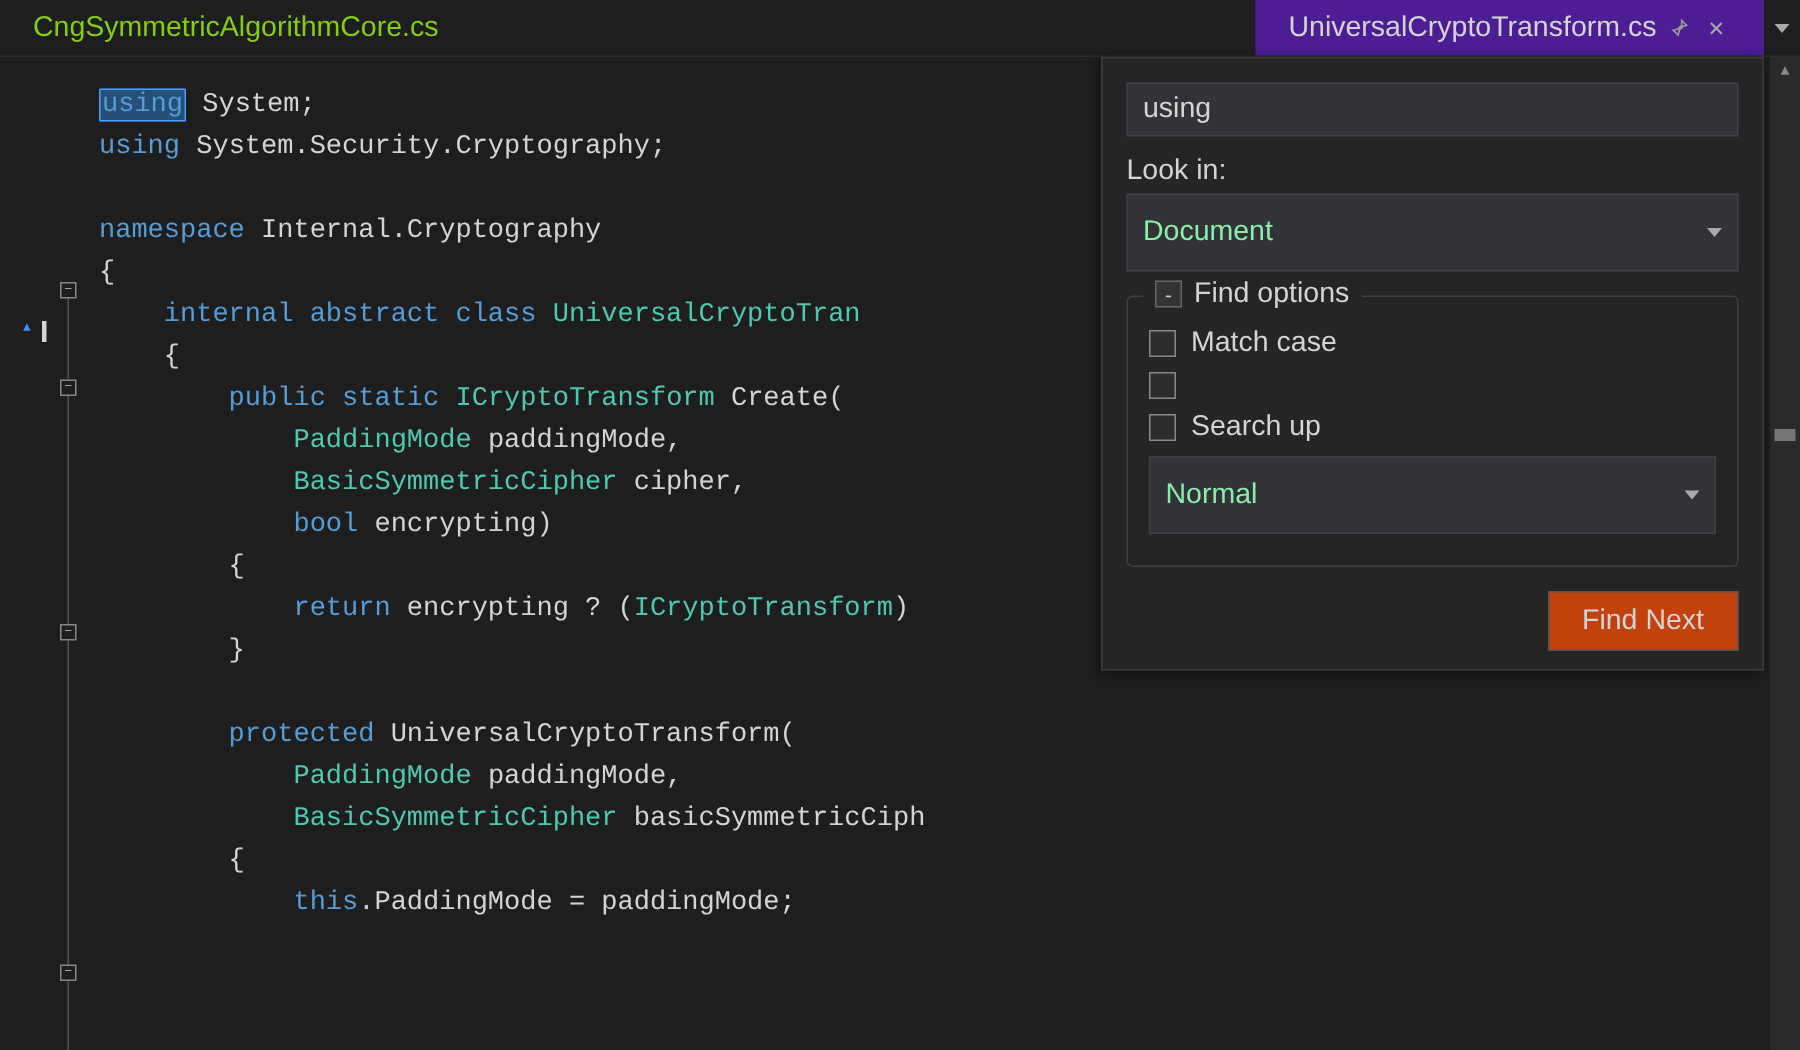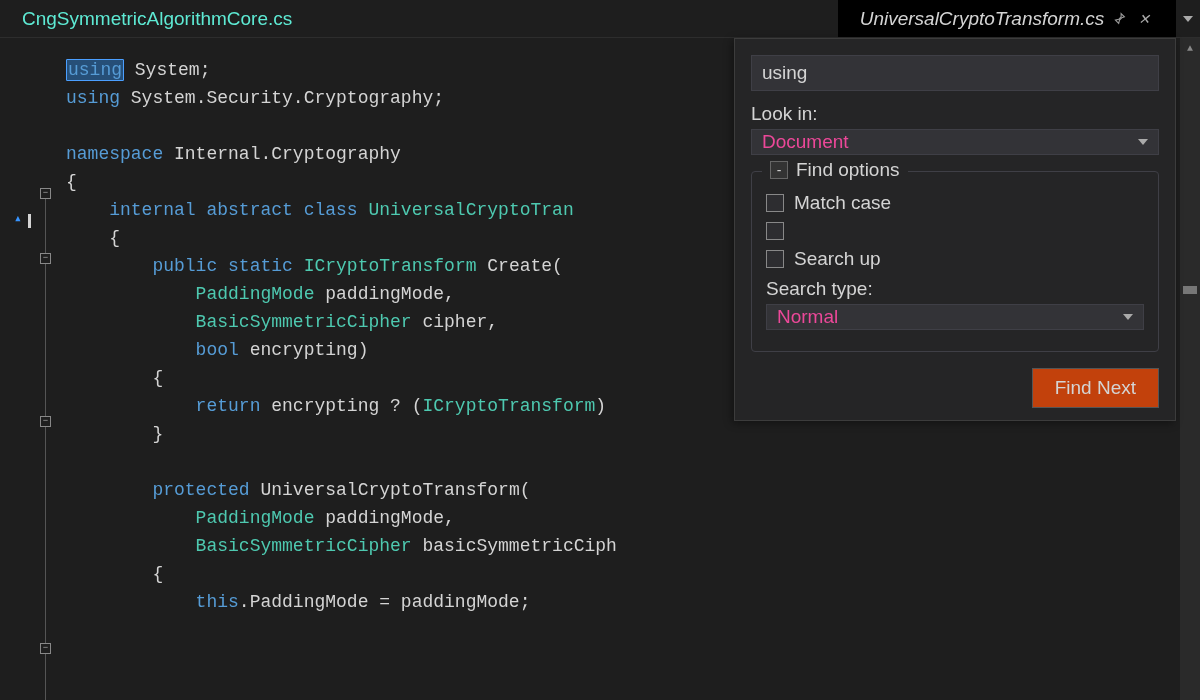--- a/index.html
+++ b/index.html
@@ -21,23 +21,23 @@
 .tab {
   padding: 8px 22px;
   font-size: 19px;
   color: #d4d4d4;
   font-family: 'Segoe UI', sans-serif;
   display: flex;
   align-items: center;
   gap: 8px;
   cursor: pointer;
 }
-.tab.inactive { color: #5eead4; }
+.tab.inactive { color: #84cc16; }
 .spacer { flex: 1; }
-.tab.active { background: #000000; position: relative; font-style: italic; }
+.tab.active { background: #4c1d95; position: relative; }
 .tab-icon { width: 14px; height: 14px; display: inline-flex; align-items: center; justify-content: center; color: #888; }
 .close-x { font-size: 14px; color: #aaa; padding: 0 4px; cursor: pointer; }
 .dropdown-arrow { width: 24px; display: flex; align-items: center; justify-content: center; color: #888; cursor: pointer; }
 
 .editor-area {
   display: flex;
   height: calc(700px - 38px);
   position: relative;
 }
 .gutter {
@@ -119,22 +119,22 @@
   color: #d4d4d4;
   padding: 6px 10px;
   font-size: 19px;
   font-family: 'Segoe UI', sans-serif;
   margin-bottom: 12px;
 }
 .find-select {
   width: 100%;
   background: #333337;
   border: 1px solid #3f3f46;
-  color: #ec4899;
-  padding: 1px 10px;
+  color: #86efac;
+  padding: 14px 10px;
   font-size: 19px;
   font-family: 'Segoe UI', sans-serif;
   margin-bottom: 16px;
   display: flex;
   justify-content: space-between;
   align-items: center;
   cursor: pointer;
 }
 .caret-down {
   width: 0; height: 0;
@@ -285,21 +285,20 @@
       <span class="checkbox-box"></span>
       <span>Match case</span>
     </div>
     <div class="checkbox-row">
       <span class="checkbox-box"></span>
     </div>
     <div class="checkbox-row">
       <span class="checkbox-box"></span>
       <span>Search up</span>
     </div>
-    <label style="margin-top:8px">Search type:</label>
     <div class="find-select" style="margin-bottom:5px;margin-top:4px">
       <span>Normal</span>
       <span class="caret-down"></span>
     </div>
   </div>
 
   <div class="find-next-row">
     <button class="find-next-btn">Find Next</button>
   </div>
 </div>

